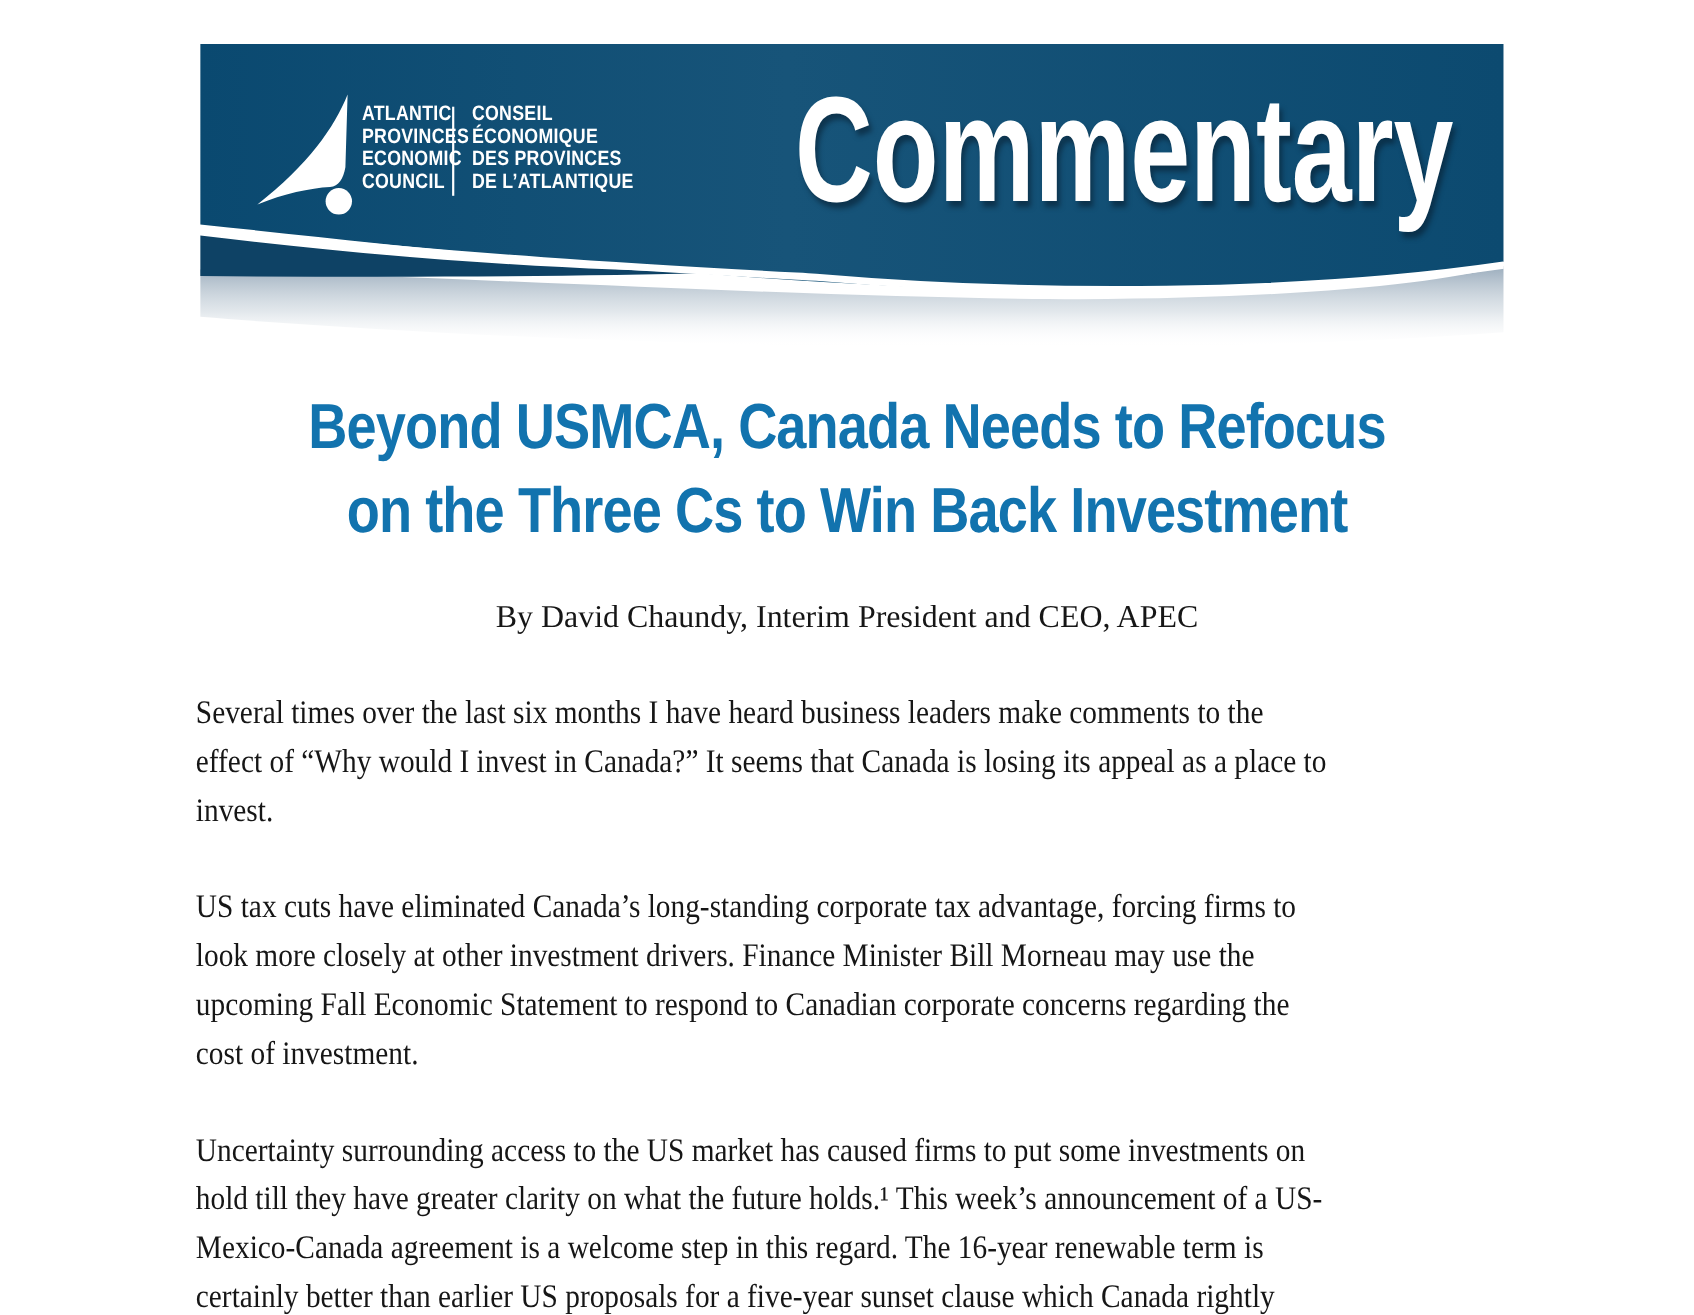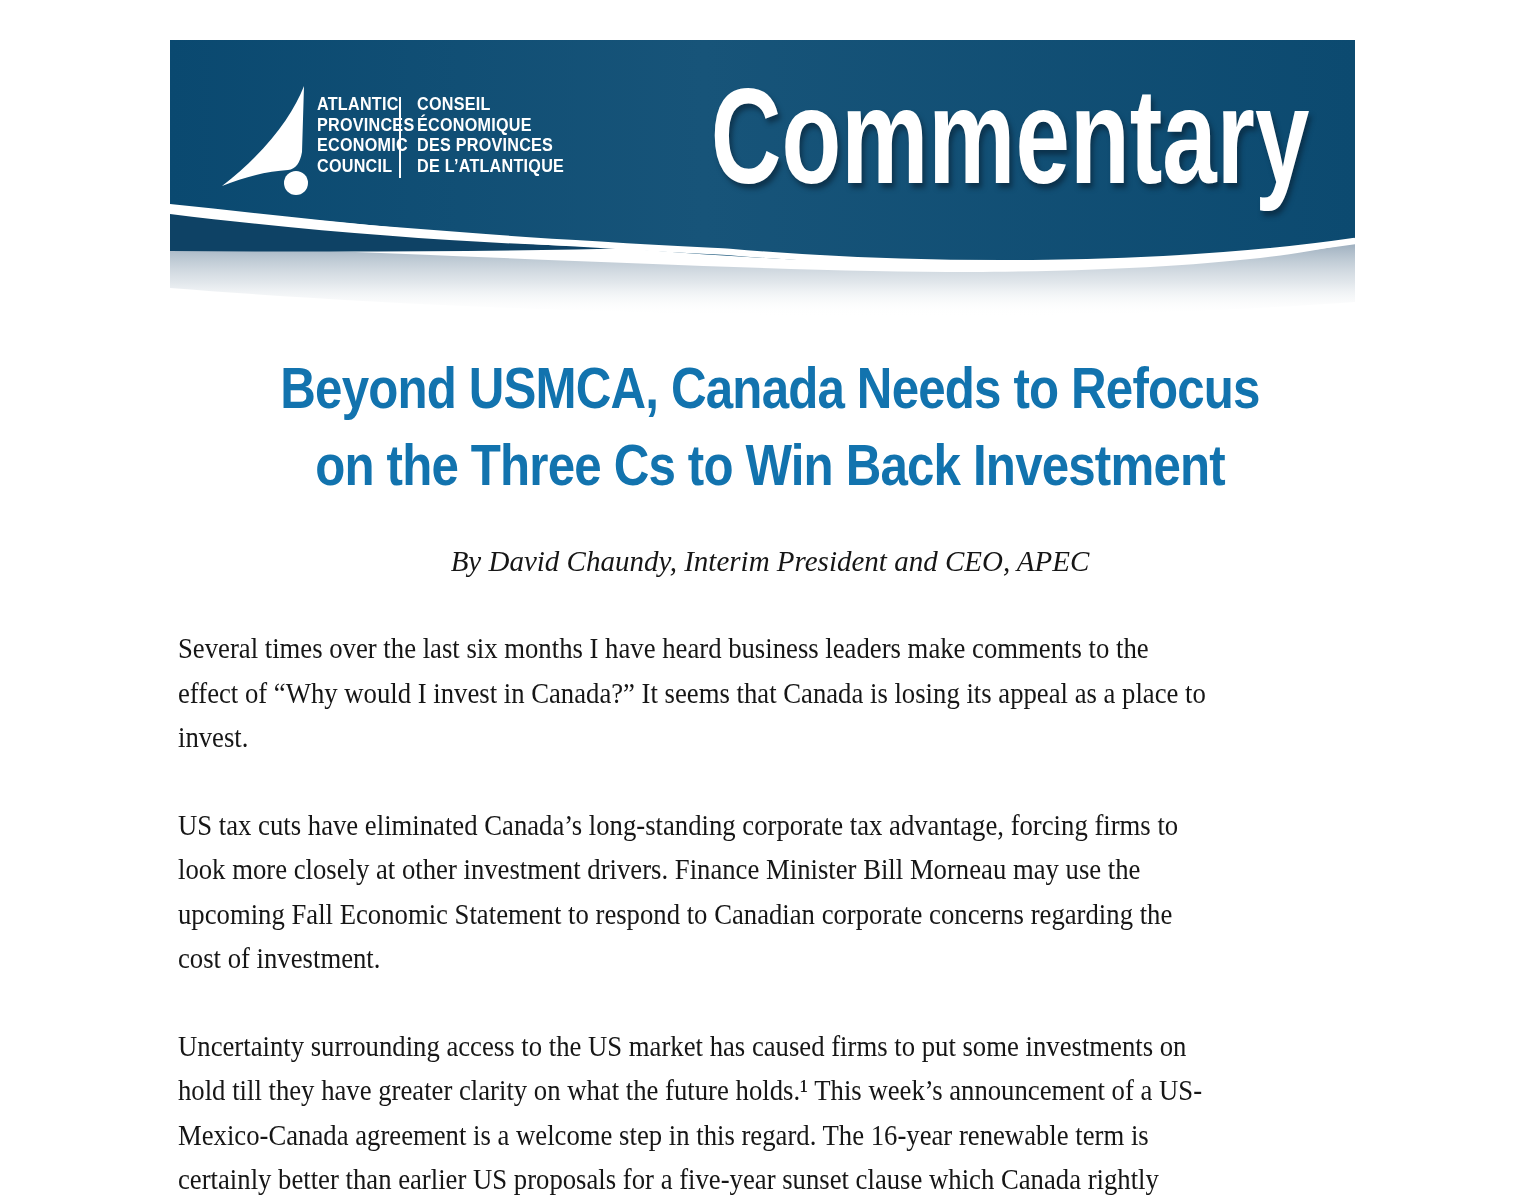--- a/index.html
+++ b/index.html
@@ -15,21 +15,21 @@
     position:relative;
     width:1540px;height:1195px;
     background:#ffffff;
     overflow:hidden;
     font-family:"Liberation Serif", serif;
     color:var(--body-ink);
   }
 
   
   .banner{
-    position:absolute;left:170px;top:40px;
+    position:absolute;left:182px;top:40px;
     width:1185px;height:275px;
   }
   .banner svg{position:absolute;left:0;top:0;}
   .logo-text{
     position:absolute;top:54px;
     color:#ffffff;
     font-family:"Liberation Sans", sans-serif;
     font-weight:700;
     font-size:19px;line-height:20.5px;
     letter-spacing:.3px;
@@ -63,21 +63,20 @@
     font-family:"Liberation Sans", sans-serif;
     font-weight:700;
     font-size:58px;line-height:77px;
     letter-spacing:-1px;
     transform:scaleX(.85);
     transform-origin:center top;
   }
   .byline{
     position:absolute;left:0;top:543px;width:1540px;
     text-align:center;
-    font-style:italic;
     font-size:29px;line-height:36px;
   }
   .body-text{
     position:absolute;left:178px;top:626px;width:1330px;
     font-size:30px;line-height:44.5px;
     transform:scaleX(.89);
     transform-origin:left top;
   }
   .para{margin:0 0 43px 0;}
   .tline{white-space:nowrap;}

